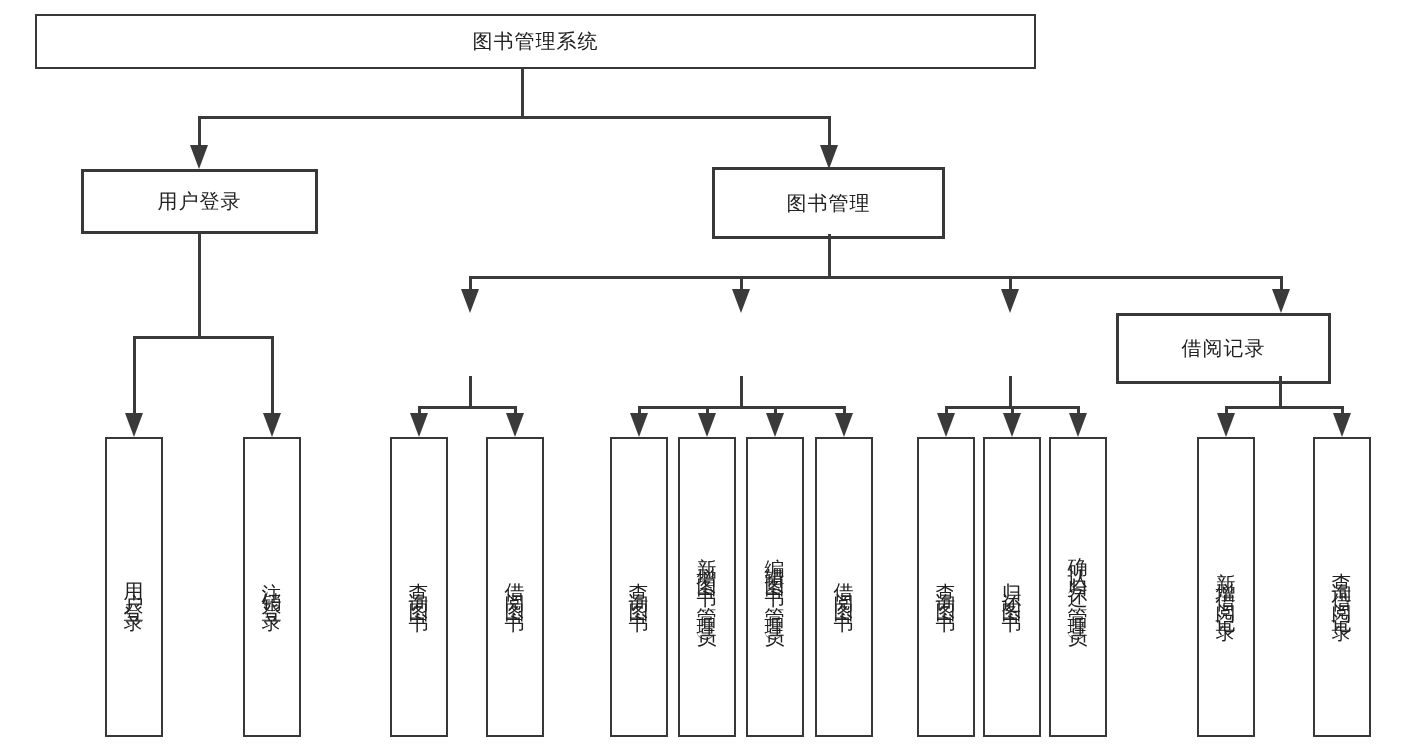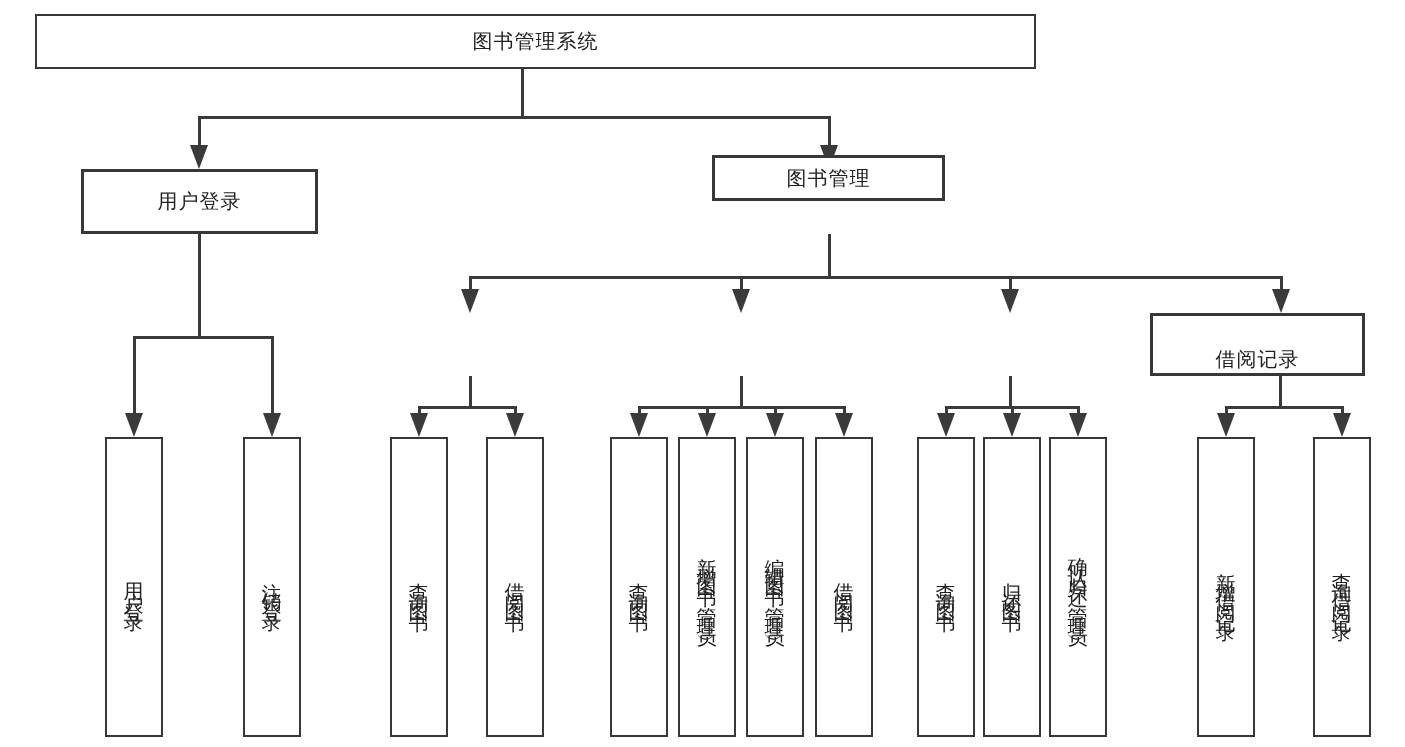--- a/index.html
+++ b/index.html
@@ -83,21 +83,21 @@
   <div class="vline" style="left:520.5px; top:69px; height:49px;"></div>
   <div class="hline" style="left:197.5px; top:115.5px; width:633px;"></div>
   <div class="vline" style="left:197.5px; top:115.5px; height:31px;"></div>
   <div class="arrow-down" style="left:190px; top:145px;"></div>
   <div class="vline" style="left:827.5px; top:115.5px; height:31px;"></div>
   <div class="arrow-down" style="left:820px; top:145px;"></div>
 
   <div class="hbox" style="left:81px; top:169px; width:237px; height:65px;">
     <span>用户登录</span>
   </div>
-  <div class="hbox" style="left:712px; top:155px; width:233px; height:46px;">
+  <div class="hbox" style="left:712px; top:167px; width:233px; height:72px;">
     <span>图书管理</span>
   </div>
 
   <div class="vline" style="left:197.5px; top:234px; height:104px;"></div>
   <div class="hline" style="left:132.5px; top:335.5px; width:141px;"></div>
   <div class="vline" style="left:132.5px; top:335.5px; height:79px;"></div>
   <div class="arrow-down" style="left:125px; top:413px;"></div>
   <div class="vline" style="left:270.5px; top:335.5px; height:79px;"></div>
   <div class="arrow-down" style="left:263px; top:413px;"></div>
 
@@ -105,21 +105,21 @@
   <div class="hline" style="left:468.5px; top:275.5px; width:814px;"></div>
   <div class="vline" style="left:468.5px; top:275.5px; height:16px;"></div>
   <div class="arrow-down" style="left:461px; top:289px;"></div>
   <div class="vline" style="left:739.5px; top:275.5px; height:16px;"></div>
   <div class="arrow-down" style="left:732px; top:289px;"></div>
   <div class="vline" style="left:1008.5px; top:275.5px; height:16px;"></div>
   <div class="arrow-down" style="left:1001px; top:289px;"></div>
   <div class="vline" style="left:1279.5px; top:275.5px; height:16px;"></div>
   <div class="arrow-down" style="left:1272px; top:289px;"></div>
 
-  <div class="hbox" style="left:1150px; top:313px; width:215px; height:63px;align-items:flex-end;">
+  <div class="hbox" style="left:1116px; top:313px; width:215px; height:71px;">
     <span>借阅记录</span>
   </div>
 
   <div class="vline" style="left:469px; top:376px; height:32px;"></div>
   <div class="hline" style="left:417.5px; top:405.5px; width:99px;"></div>
   <div class="vline" style="left:417.5px; top:405.5px; height:10px;"></div>
   <div class="arrow-down" style="left:410px; top:413px;"></div>
   <div class="vline" style="left:513.5px; top:405.5px; height:10px;"></div>
   <div class="arrow-down" style="left:506px; top:413px;"></div>
 

